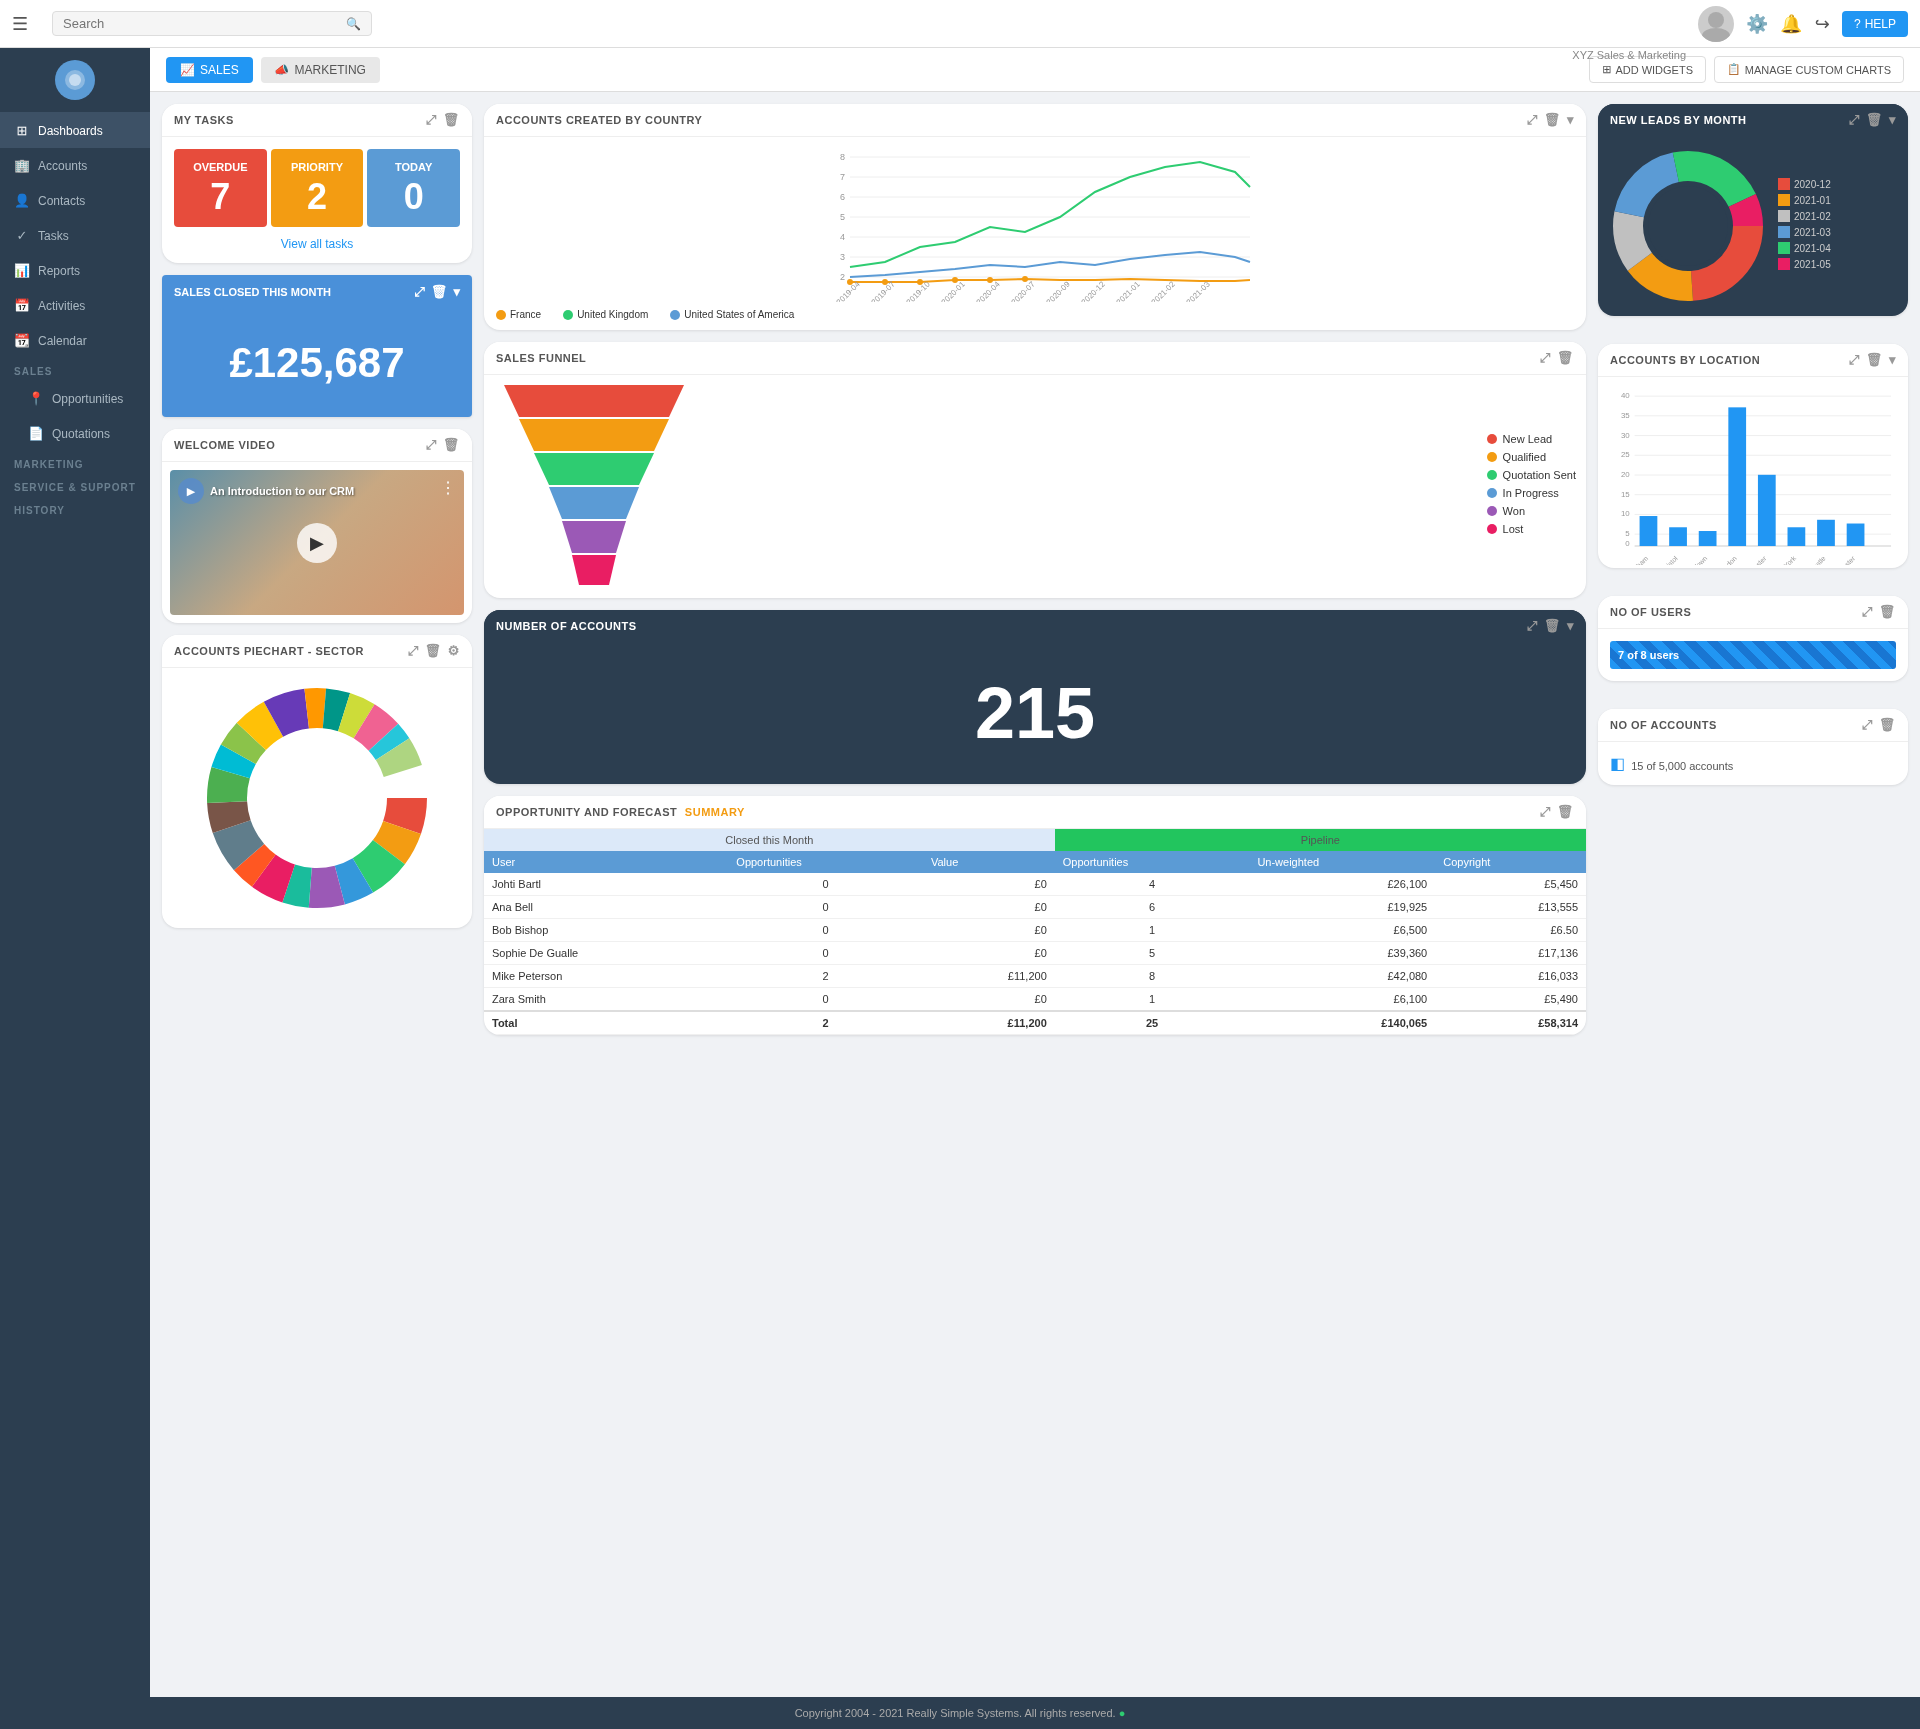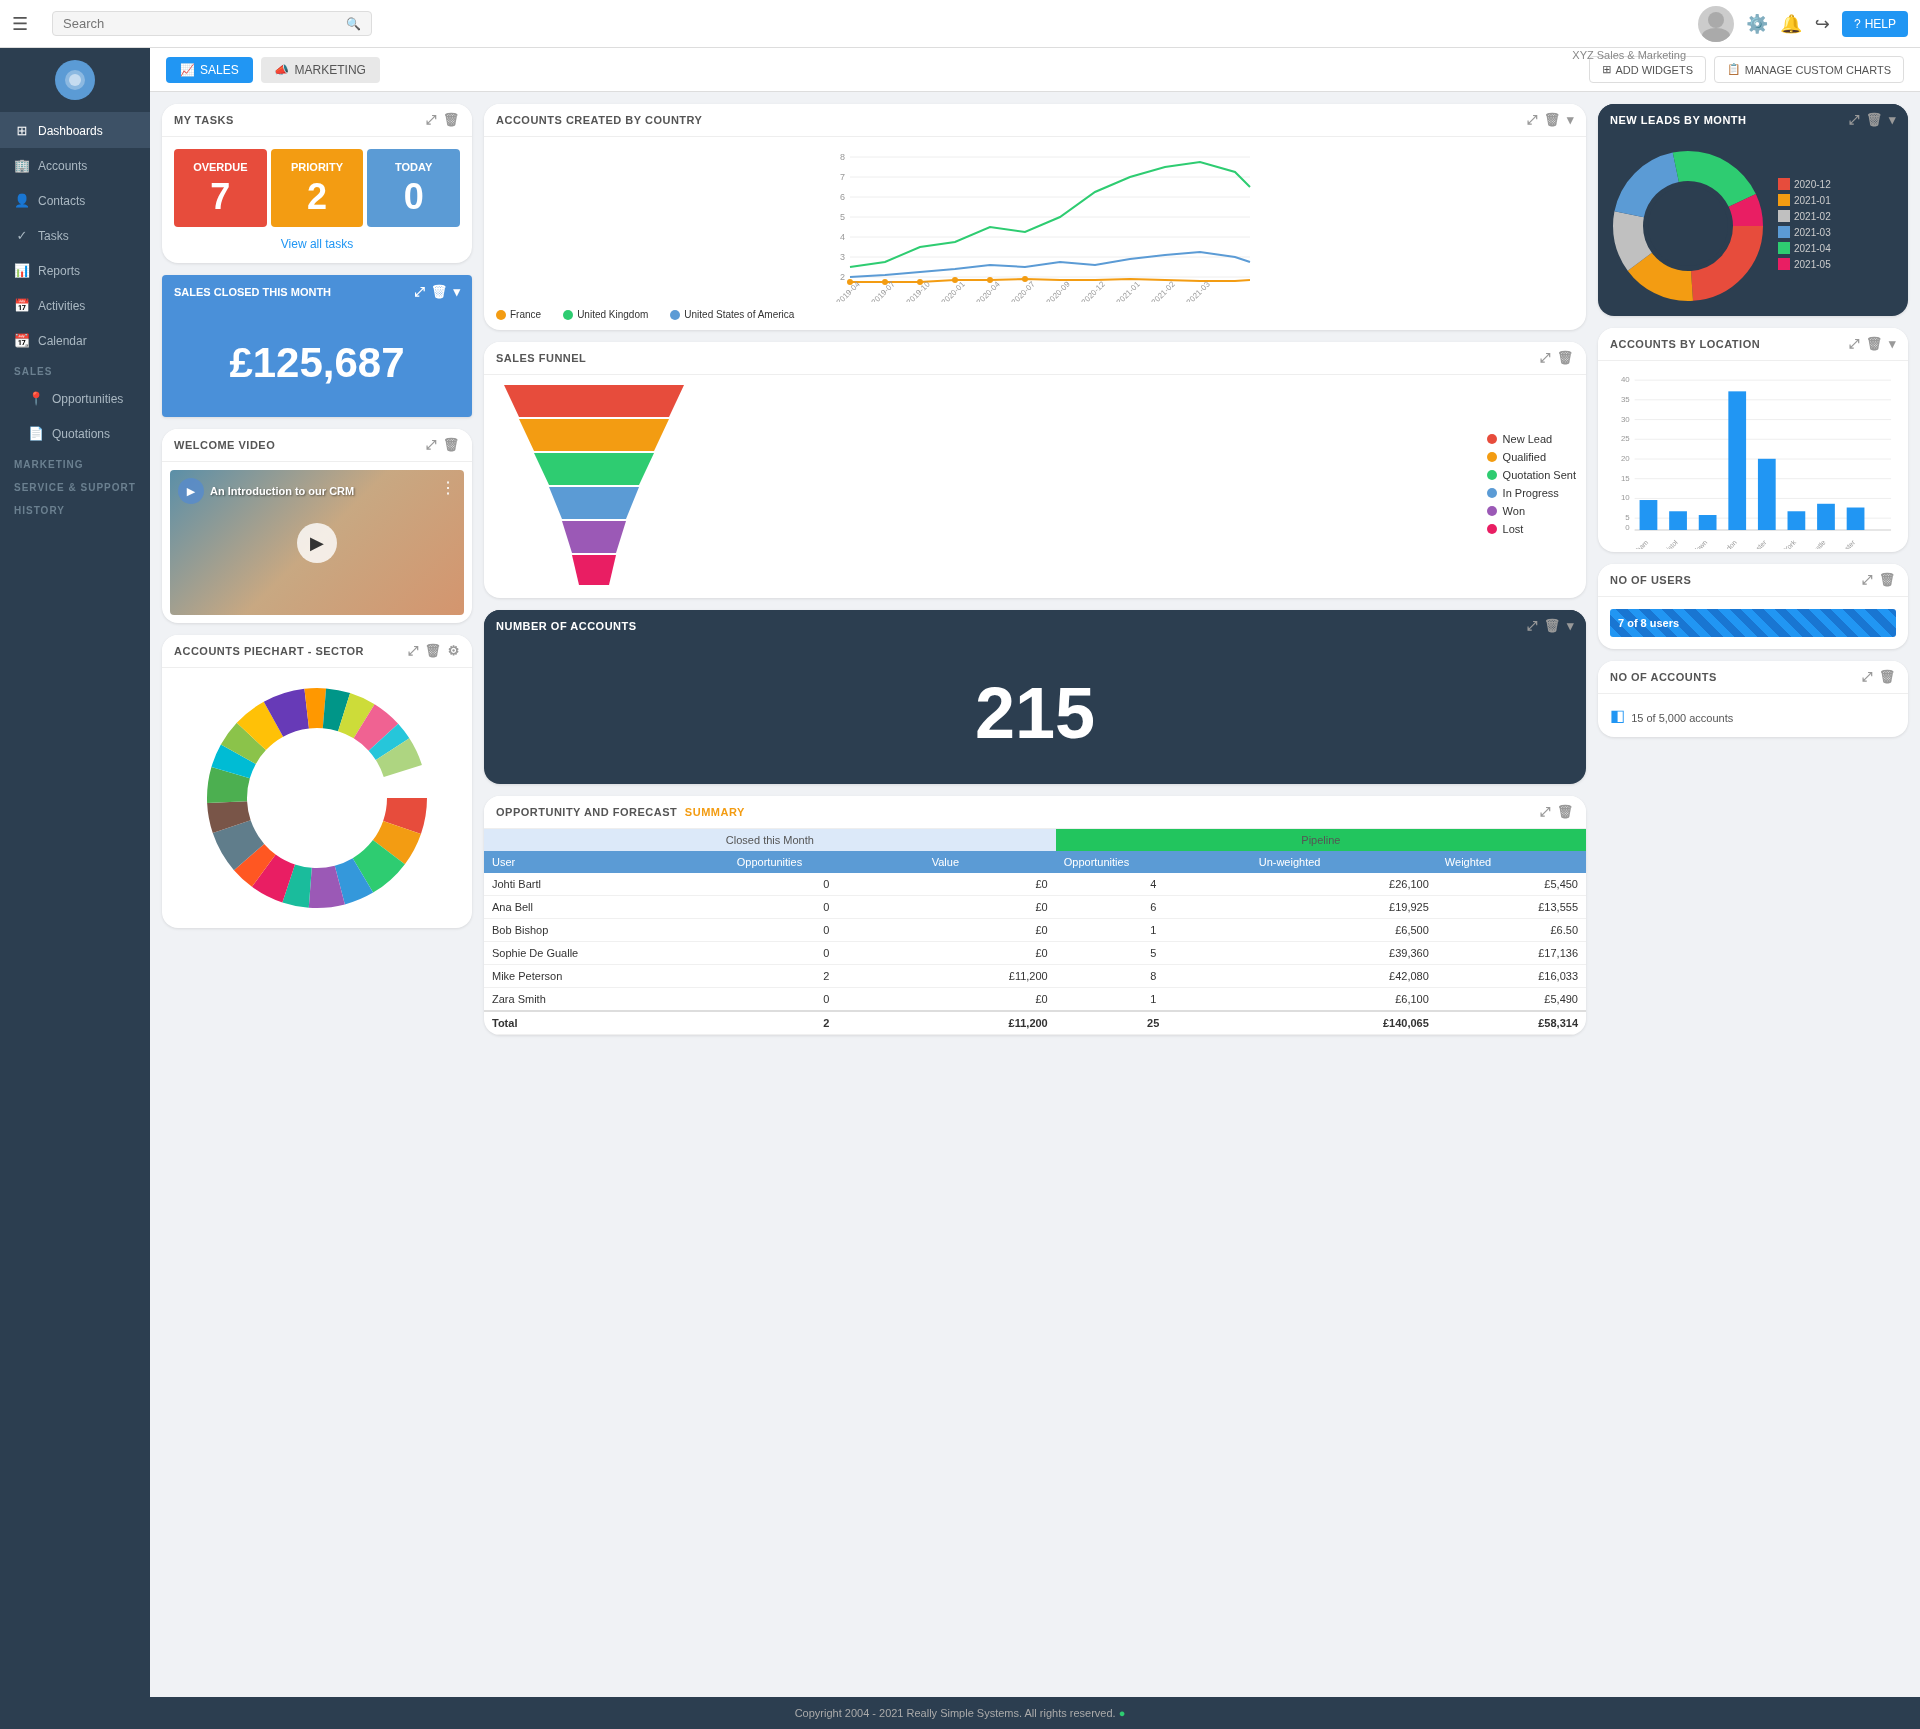--- a/index.html
+++ b/index.html
@@ -119,21 +119,21 @@
     
     .video-thumb { position: relative; background: #888; border-radius: 4px; overflow: hidden; height: 140px; display: flex; align-items: center; justify-content: center; }
     .video-thumb .play-btn { width: 40px; height: 40px; background: rgba(255,255,255,0.8); border-radius: 50%; display: flex; align-items: center; justify-content: center; font-size: 18px; color: #333; z-index: 2; cursor: pointer; }
 
     
     .footer { background: #2c3e50; color: #aaa; font-size: 11px; padding: 10px 16px; text-align: center; margin-top: auto; }
     .footer .green-dot { color: #2ecc71; }
 
     .col-left { display: flex; flex-direction: column; gap: 12px; }
     .col-mid { display: flex; flex-direction: column; gap: 12px; }
-    .col-right { display: flex; flex-direction: column; gap: 12px; }
+    .col-right { display: flex; flex-direction: column; gap: 28px; }
   </style>
 </head>
 <body>
 
 <nav class="top-nav">
   <span class="hamburger">☰</span>
   <div class="search-bar">
     <input type="text" placeholder="Search" style="">
     <span class="search-icon">🔍</span>
   </div>
@@ -492,21 +492,21 @@
                 <tr>
                   <th colspan="3" class="closed-header" style="background:#dce9f9;color:#555;text-align:center;">Closed this Month</th>
                   <th colspan="3" class="pipeline-header" style="background:#22c55e;color:#555;text-align:center;">Pipeline</th>
                 </tr>
                 <tr>
                   <th>User</th>
                   <th>Opportunities</th>
                   <th>Value</th>
                   <th>Opportunities</th>
                   <th>Un-weighted</th>
-                  <th>Weighted</th>
+                  <th>Copyright</th>
                 </tr>
               </thead>
               <tbody id="opp-table-body">
               <tr>
       <td>Johti Bartl</td>
       <td style="text-align:center;">0</td>
       <td style="text-align:right;">£0</td>
       <td style="text-align:center;">4</td>
       <td style="text-align:right;">£26,100</td>
       <td style="text-align:right;">£5,450</td>

